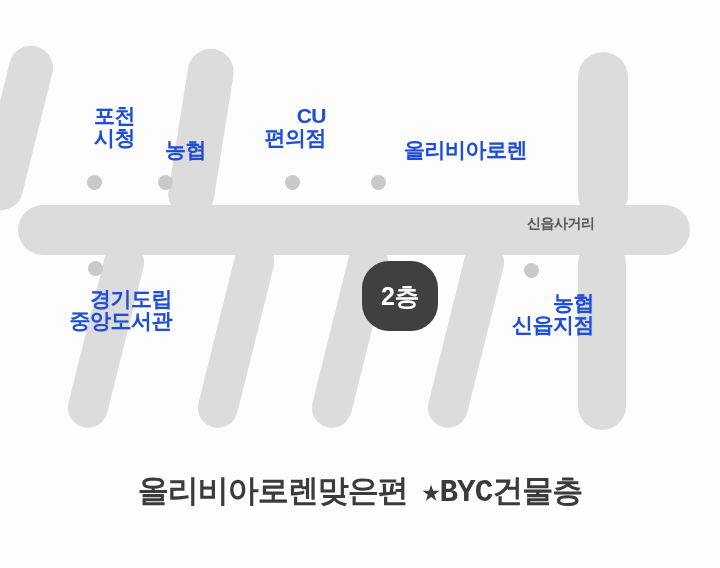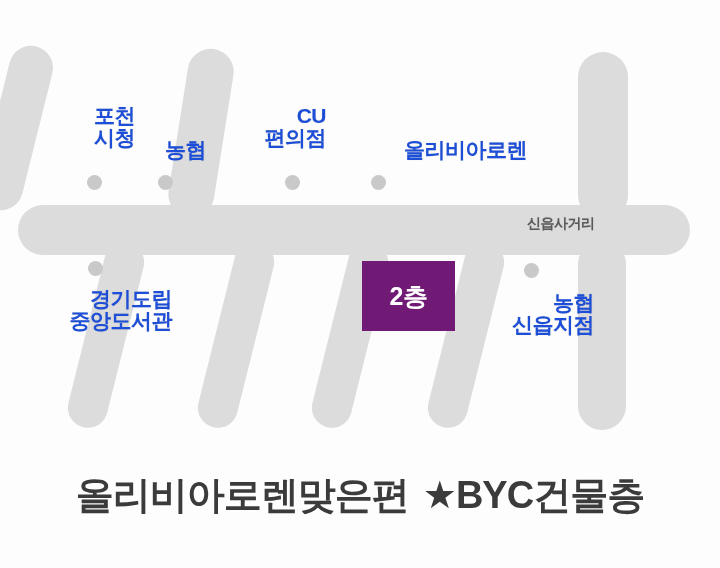--- a/index.html
+++ b/index.html
@@ -46,43 +46,45 @@
     position: absolute;
     width: 15px;
     height: 15px;
     border-radius: 50%;
     background: #c9c9c9;
   }
   #destination-box {
     position: absolute;
     left: 362px;
     top: 261px;
-    width: 93px;
+    width: 76px;
     height: 70px;
-    background: #701a75;
+    background: #404040;
     display: flex;
     align-items: center;
     justify-content: center;
+    border-radius: 27px;
   }
   #destination-box .dest-text {
     color: #ffffff;
     font-size: 25px;
     font-weight: bold;
     letter-spacing: -0.5px;
   }
   #caption {
     position: absolute;
     left: 0;
     top: 470px;
     width: 720px;
     text-align: center;
-    font-size: 38px;
+    font-size: 31px;
     font-weight: bold;
     color: #3b3b3b;
     letter-spacing: -1px;
+    font-family: Liberation Mono, monospace;
   }
   #caption .caption-sep {
     display: inline-block;
     width: 14px;
   }
 </style>
 </head>
 <body>
 
 <div id="map-root">

